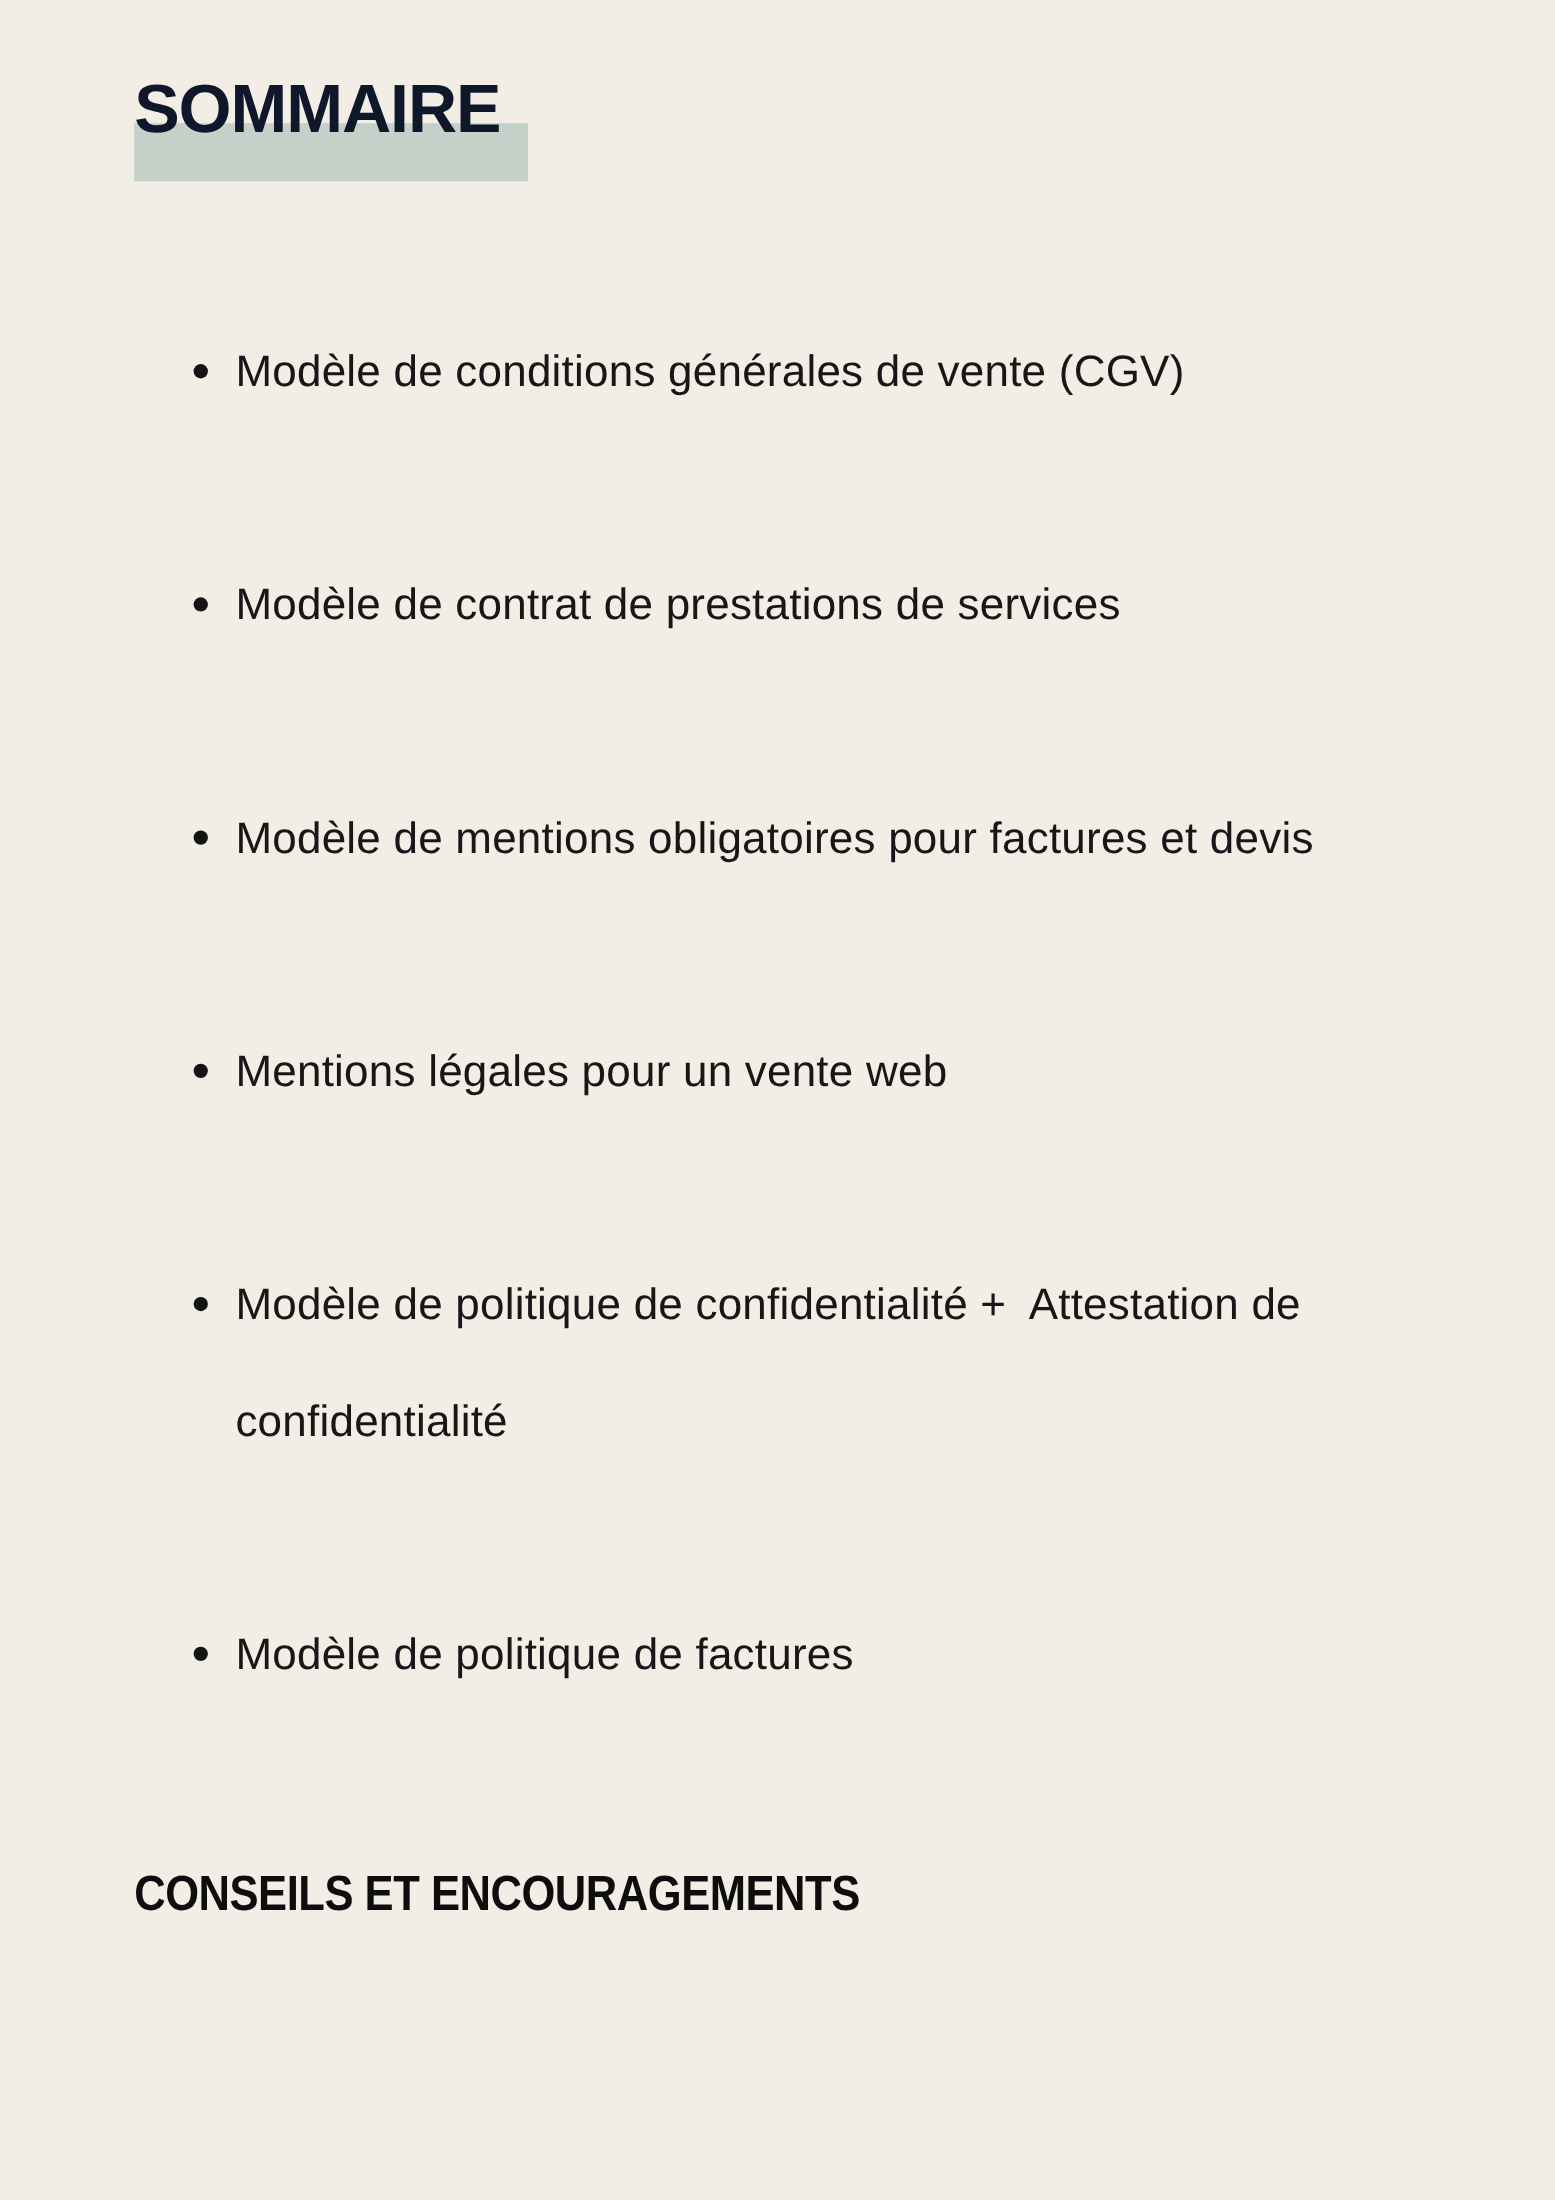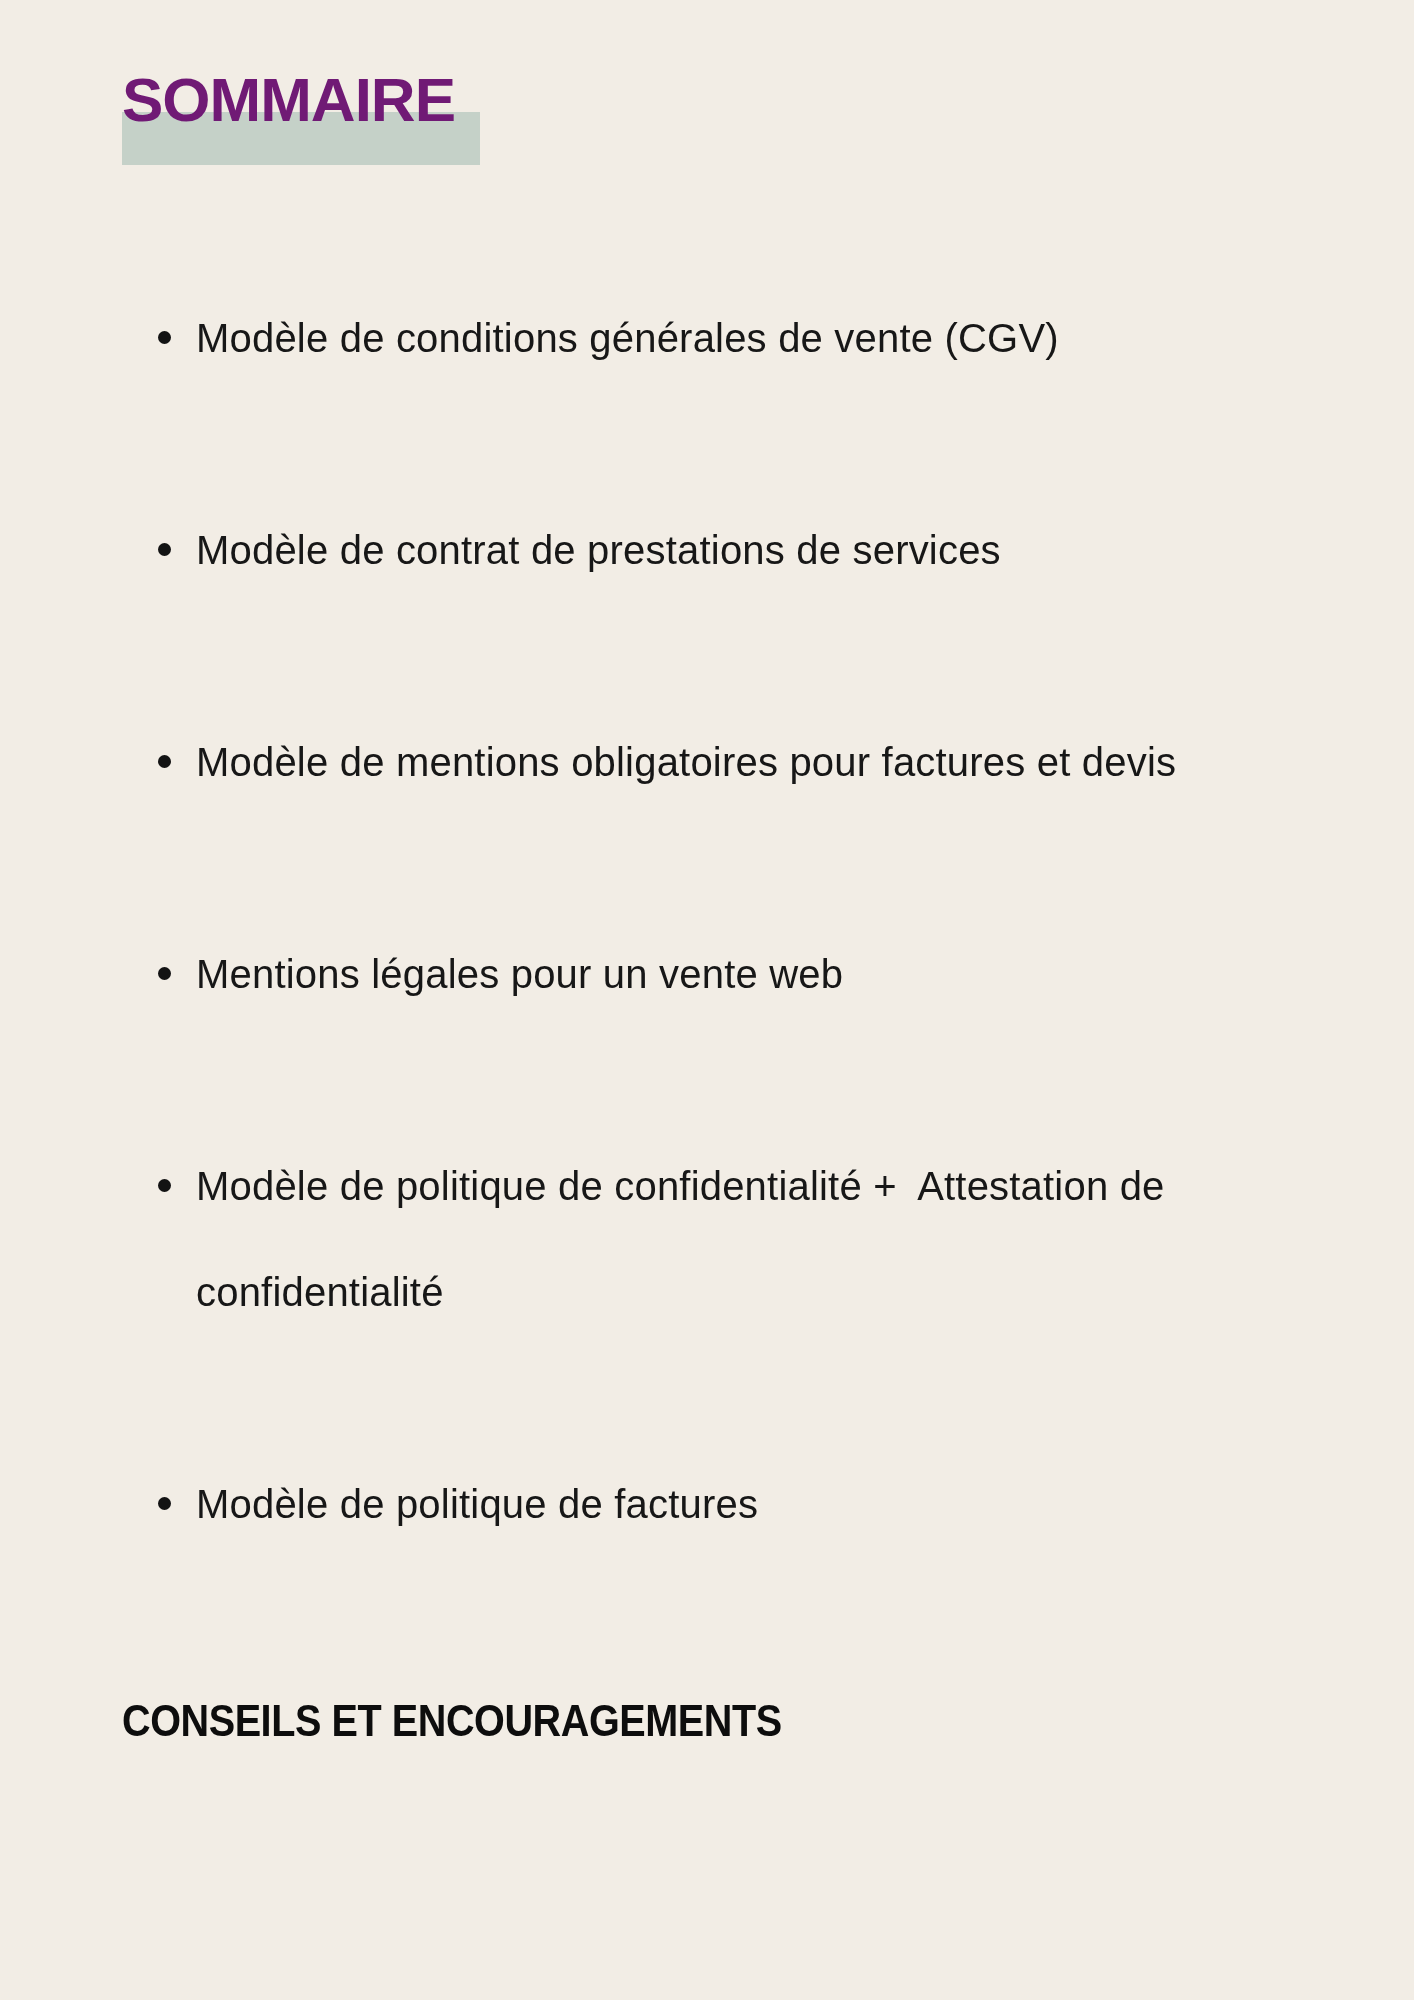--- a/index.html
+++ b/index.html
@@ -31,27 +31,27 @@
   }
   .page-title {
     position: relative;
     z-index: 1;
     margin: 0;
     font-family: "Liberation Sans", sans-serif;
     font-weight: 700;
     font-size: 62px;
     line-height: 1.1;
     letter-spacing: -1px;
-    color: #701a75;
+    color: #0f172a;
   }
 
   
   .toc-list {
     position: absolute;
-    left: 158px;
+    left: 176px;
     top: 285px;
     width: 1090px;
     margin: 0;
     padding: 0;
     list-style: none;
   }
   .toc-item {
     position: relative;
     padding-left: 38px;
     margin-bottom: 106px;

